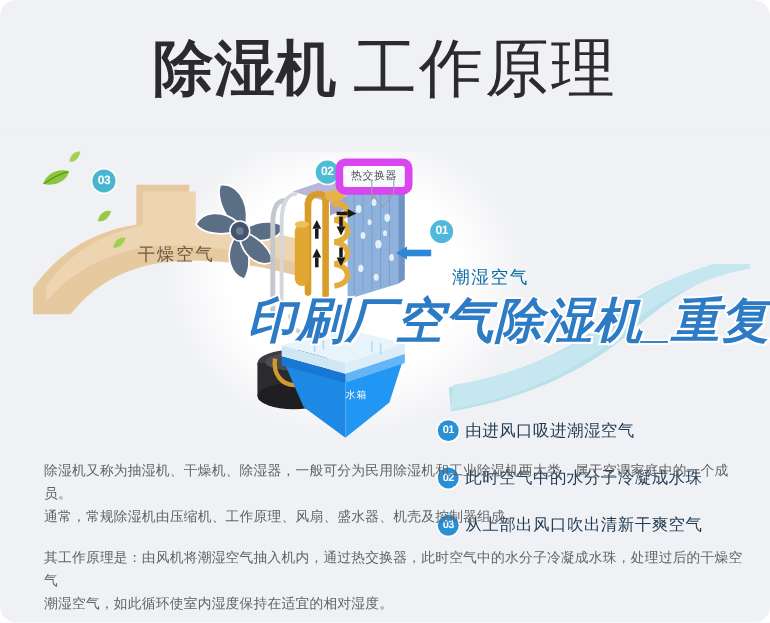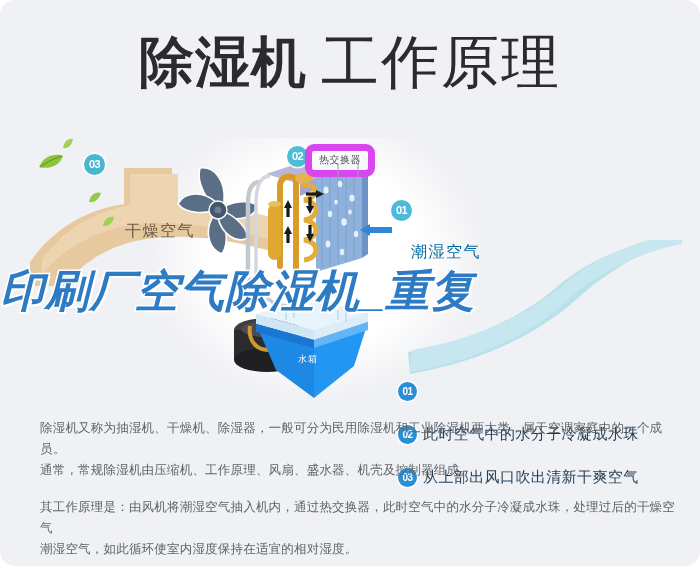--- a/index.html
+++ b/index.html
@@ -86,21 +86,21 @@
   
   .fan { position: absolute; left: 170px; top: 42px; }
 
   
   .machine { position: absolute; left: 244px; top: 28px; }
 
   
   .tank { position: absolute; left: 250px; top: 178px; }
   .tank-label {
     position: absolute;
-    left: 298px; top: 235px;
+    left: 314px; top: 235px;
     font-size: 9px;
     color: #ffffff;
     letter-spacing: 1px;
     white-space: nowrap;
   }
 
   
   .compressor { position: absolute; left: 228px; top: 198px; }
 
   
@@ -176,21 +176,21 @@
     font-size: 15px;
     color: #1f3a52;
     letter-spacing: 0.4px;
   }
 
   
   #watermark {
     position: absolute;
     left: 0; top: 262px;
     width: 700px;
-    text-align: left;
+    text-align: right;
     font-size: 44px;
     font-weight: 700;
     font-style: italic;
     letter-spacing: 1px;
     color: #2c7bc4;
     white-space: nowrap;
     -webkit-text-stroke: 3px #ffffff;
     paint-order: stroke fill;
     text-shadow:
       2px 2px 0 rgba(255,255,255,0.9),
@@ -384,20 +384,21 @@
     <svg style="position:absolute;left:336px;top:44px" width="26" height="28" viewBox="0 0 26 28">
       <path d="M2 2 L2 14 L12 26 L22 14 L22 2" stroke="#9aa0a8" stroke-width="1" fill="none"></path>
     </svg>
 
     <div class="dlabel" id="dlabel-dry">干燥空气</div>
     <div class="dlabel" id="dlabel-wet">潮湿空气</div>
 
     <div id="steps">
       <div class="step">
         <div class="step-badge">01</div>
+        <div class="step-text">由进风口吸进潮湿空气</div>
       </div>
       <div class="step">
         <div class="step-badge">02</div>
         <div class="step-text">此时空气中的水分子冷凝成水珠</div>
       </div>
       <div class="step">
         <div class="step-badge">03</div>
         <div class="step-text">从上部出风口吹出清新干爽空气</div>
       </div>
     </div>

